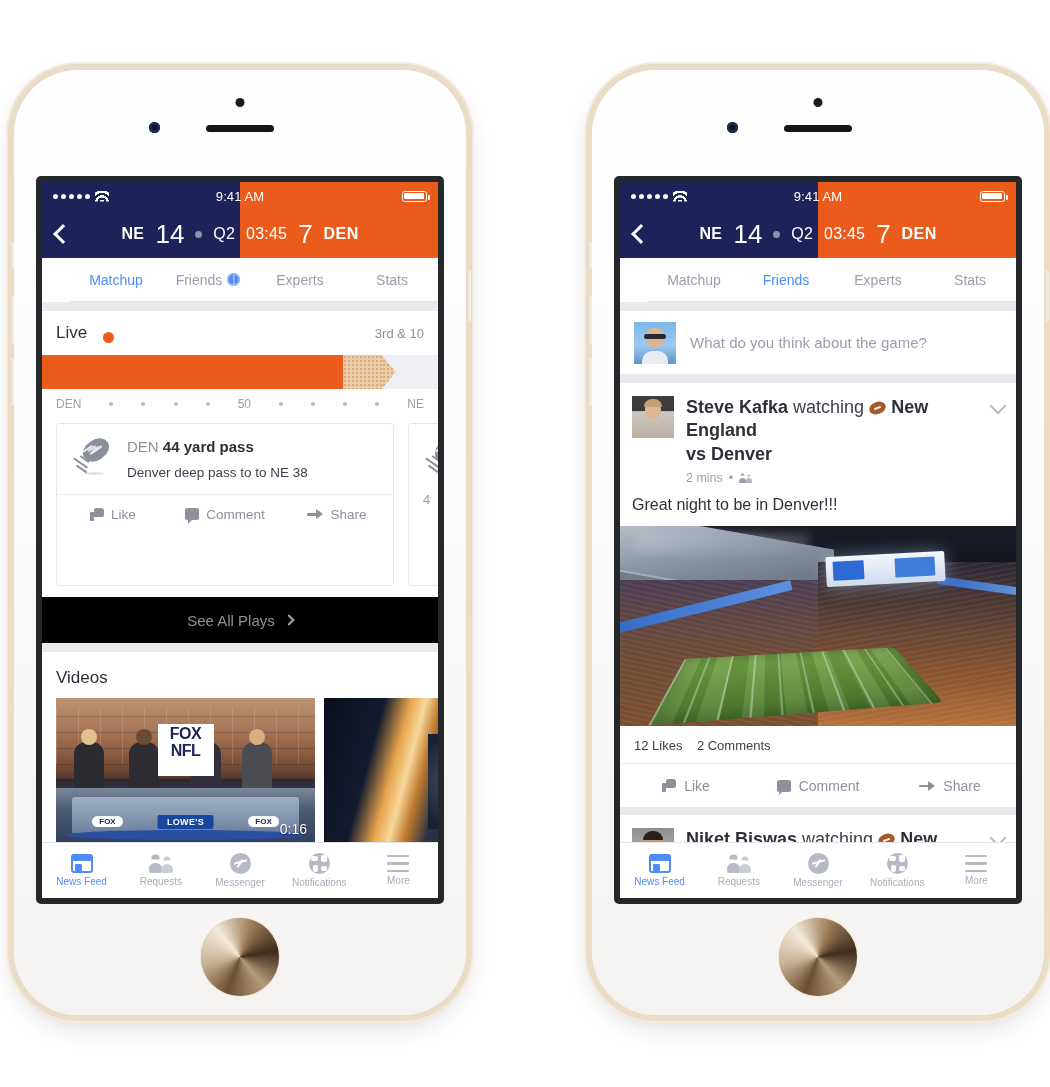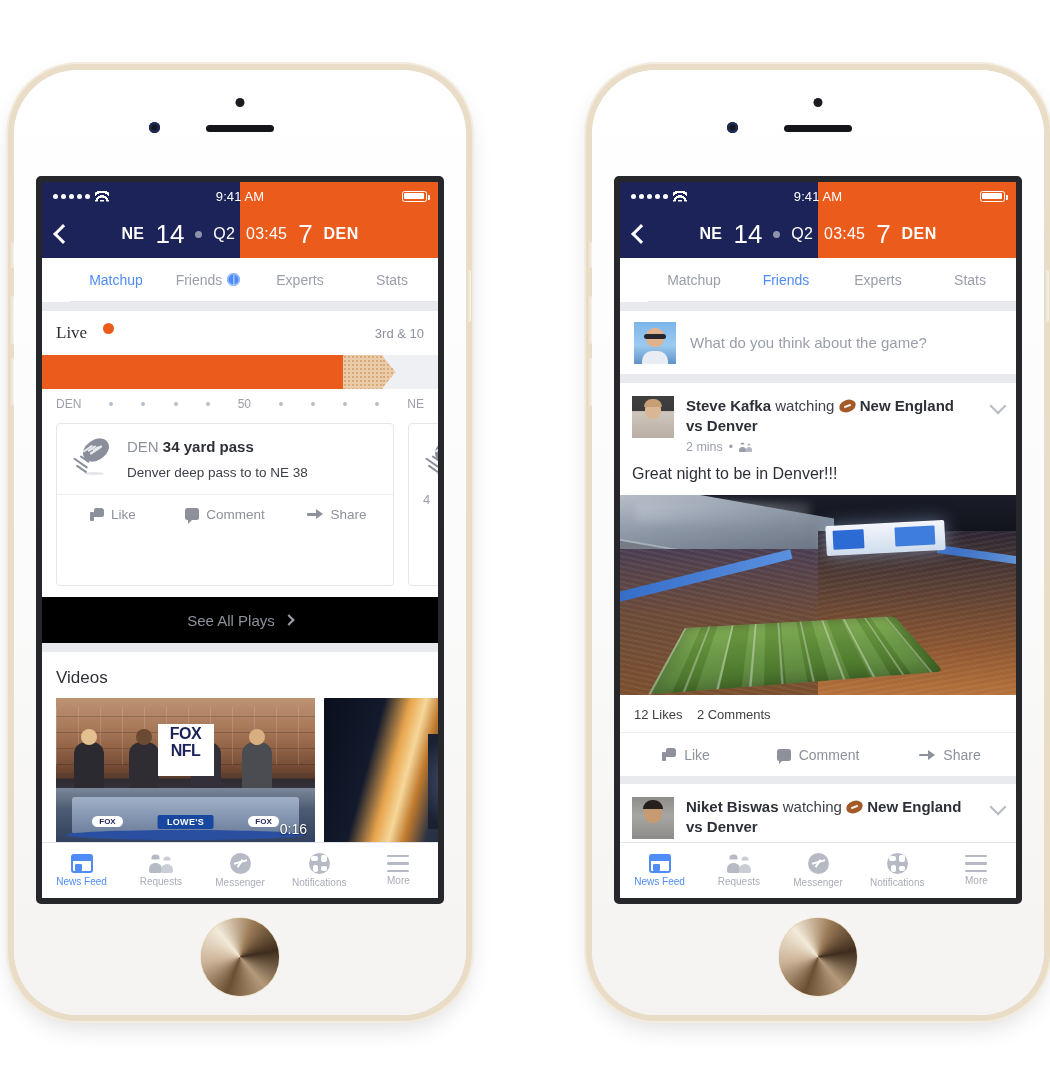--- a/index.html
+++ b/index.html
@@ -157,21 +157,21 @@
 
   
   .gap{ height:9px; background:#e9eaee; }
   .body-scroll{ position:relative; height: 596px; overflow:hidden; background:#fff;}
 
   
   .live-head{
     height:44px; display:flex; align-items:center; justify-content:space-between;
     padding:0 14px; background:#fff;
   }
-  .live-left{ display:flex; align-items:flex-start; gap:16px;font-family:Liberation Serif, serif; }
+  .live-left{ display:flex; align-items:flex-end; gap:16px; }
   .live-label{ font-size:17px; color:#2d3038; }
   .live-dot{ width:11px; height:11px; border-radius:50%; background:#ea5b1c;}
   .down-dist{ font-size:13px; color:#8d919c;}
 
   .fieldbar{ position:relative; height:34px; background:#eef0f3; overflow:hidden;}
   .fieldbar .fill{
     position:absolute; left:0; top:0; bottom:0; width:76%;
     background:#ea5b1c;
   }
   .fieldbar .fill::after{
@@ -359,21 +359,21 @@
   .av-matt::after{content:"";position:absolute;left:10px;top:12px;width:22px;height:5px;background:#25282e;border-radius:3px;}
   .av-matt i{position:absolute;left:8px;bottom:0;width:26px;height:13px;background:#e8edf4;border-radius:10px 10px 0 0;display:block;}
   .av-niket{ background:linear-gradient(180deg,#8e8d8b 0%,#a8a6a2 45%,#8c8b89 100%);position:relative;}
   .av-niket::before{content:"";position:absolute;left:12px;top:6px;width:18px;height:20px;border-radius:45%;background:#c79a72;}
   .av-niket::after{content:"";position:absolute;left:11px;top:3px;width:20px;height:9px;border-radius:10px 10px 0 0;background:#26201c;}
   .composer-ph{ font-size:15px; color:#9a9eab;}
 
   .post{ background:#fff; }
   .post-head{ display:flex; gap:12px; padding:13px 12px 0 12px; }
   .post-head-text{ flex:1; min-width:0; }
-  .post-name{ font-size:15px; color:#2d3038; line-height:1.3;}
+  .post-name{ font-size:18px; color:#2d3038; line-height:1.3;}
   .post-name b{ font-weight:700; }
   .post-name .light{ font-weight:400; color:#3d4149;}
   .mini-ball{
     display:inline-block; width:17px;height:12px; vertical-align:-1px;
     background:#a45a28; border-radius:50% / 52%; position:relative;
     transform: rotate(-20deg);
   }
   .mini-ball::after{content:"";position:absolute;left:5px;top:5px;width:7px;height:1.6px;background:#f4efe8;}
   .post-time{ font-size:12.5px; color:#9b9fab; margin-top:5px; display:flex; align-items:center; gap:6px;}
   .ic-friends-sm{width:13px;height:10px;position:relative;display:inline-block;}
@@ -535,21 +535,21 @@
                     <div class="lace2"></div>
                     <div class="lace3"></div>
                   <div class="trail t1"></div>
                     <div class="trail t2"></div>
                     <div class="trail t3"></div>
                   <div class="shadow"></div>
                 </div>
                 <div>
                   <div class="pc-title">
                     <span class="abbr">DEN</span>
-                    <b>34 yard pass</b>
+                    <b>44 yard pass</b>
                   </div>
                   <div class="pc-sub">Denver deep pass to to NE 38</div>
                 </div>
               </div>
               <div class="pc-actions">
                 <div class="pc-act">
                   <span class="ic-like"></span>
                   <span>Like</span>
                 </div>
                 <div class="pc-act">

